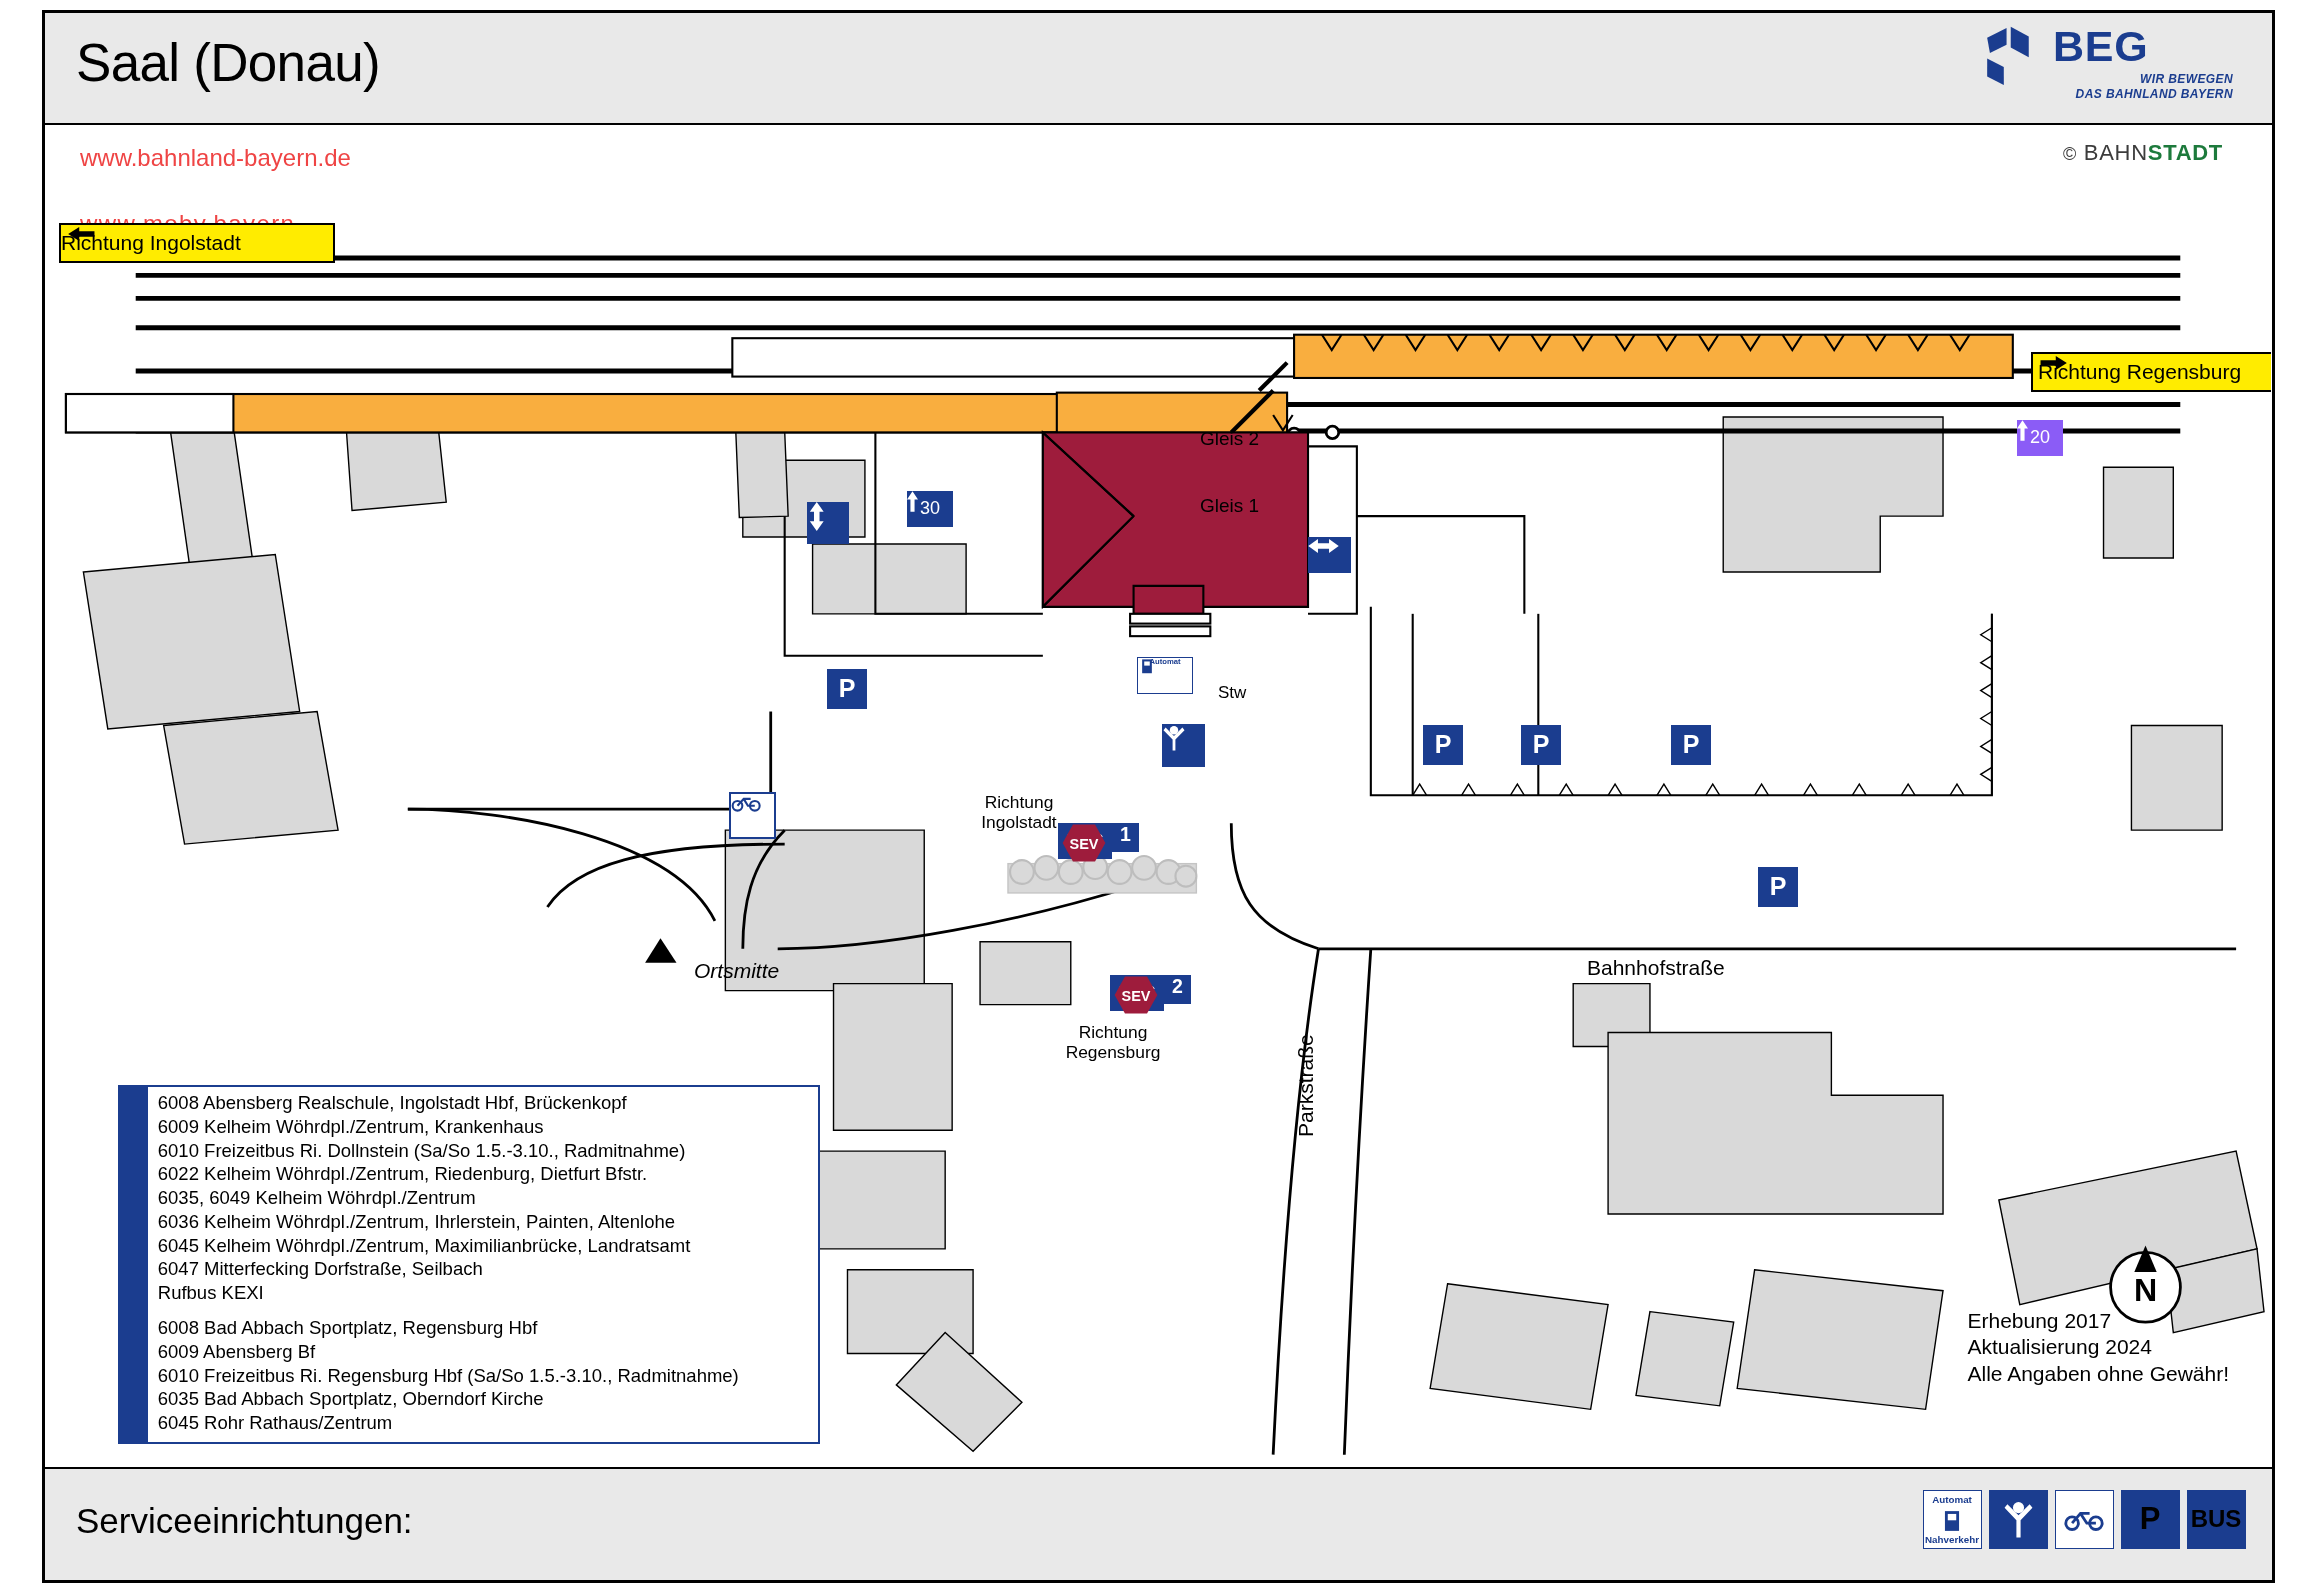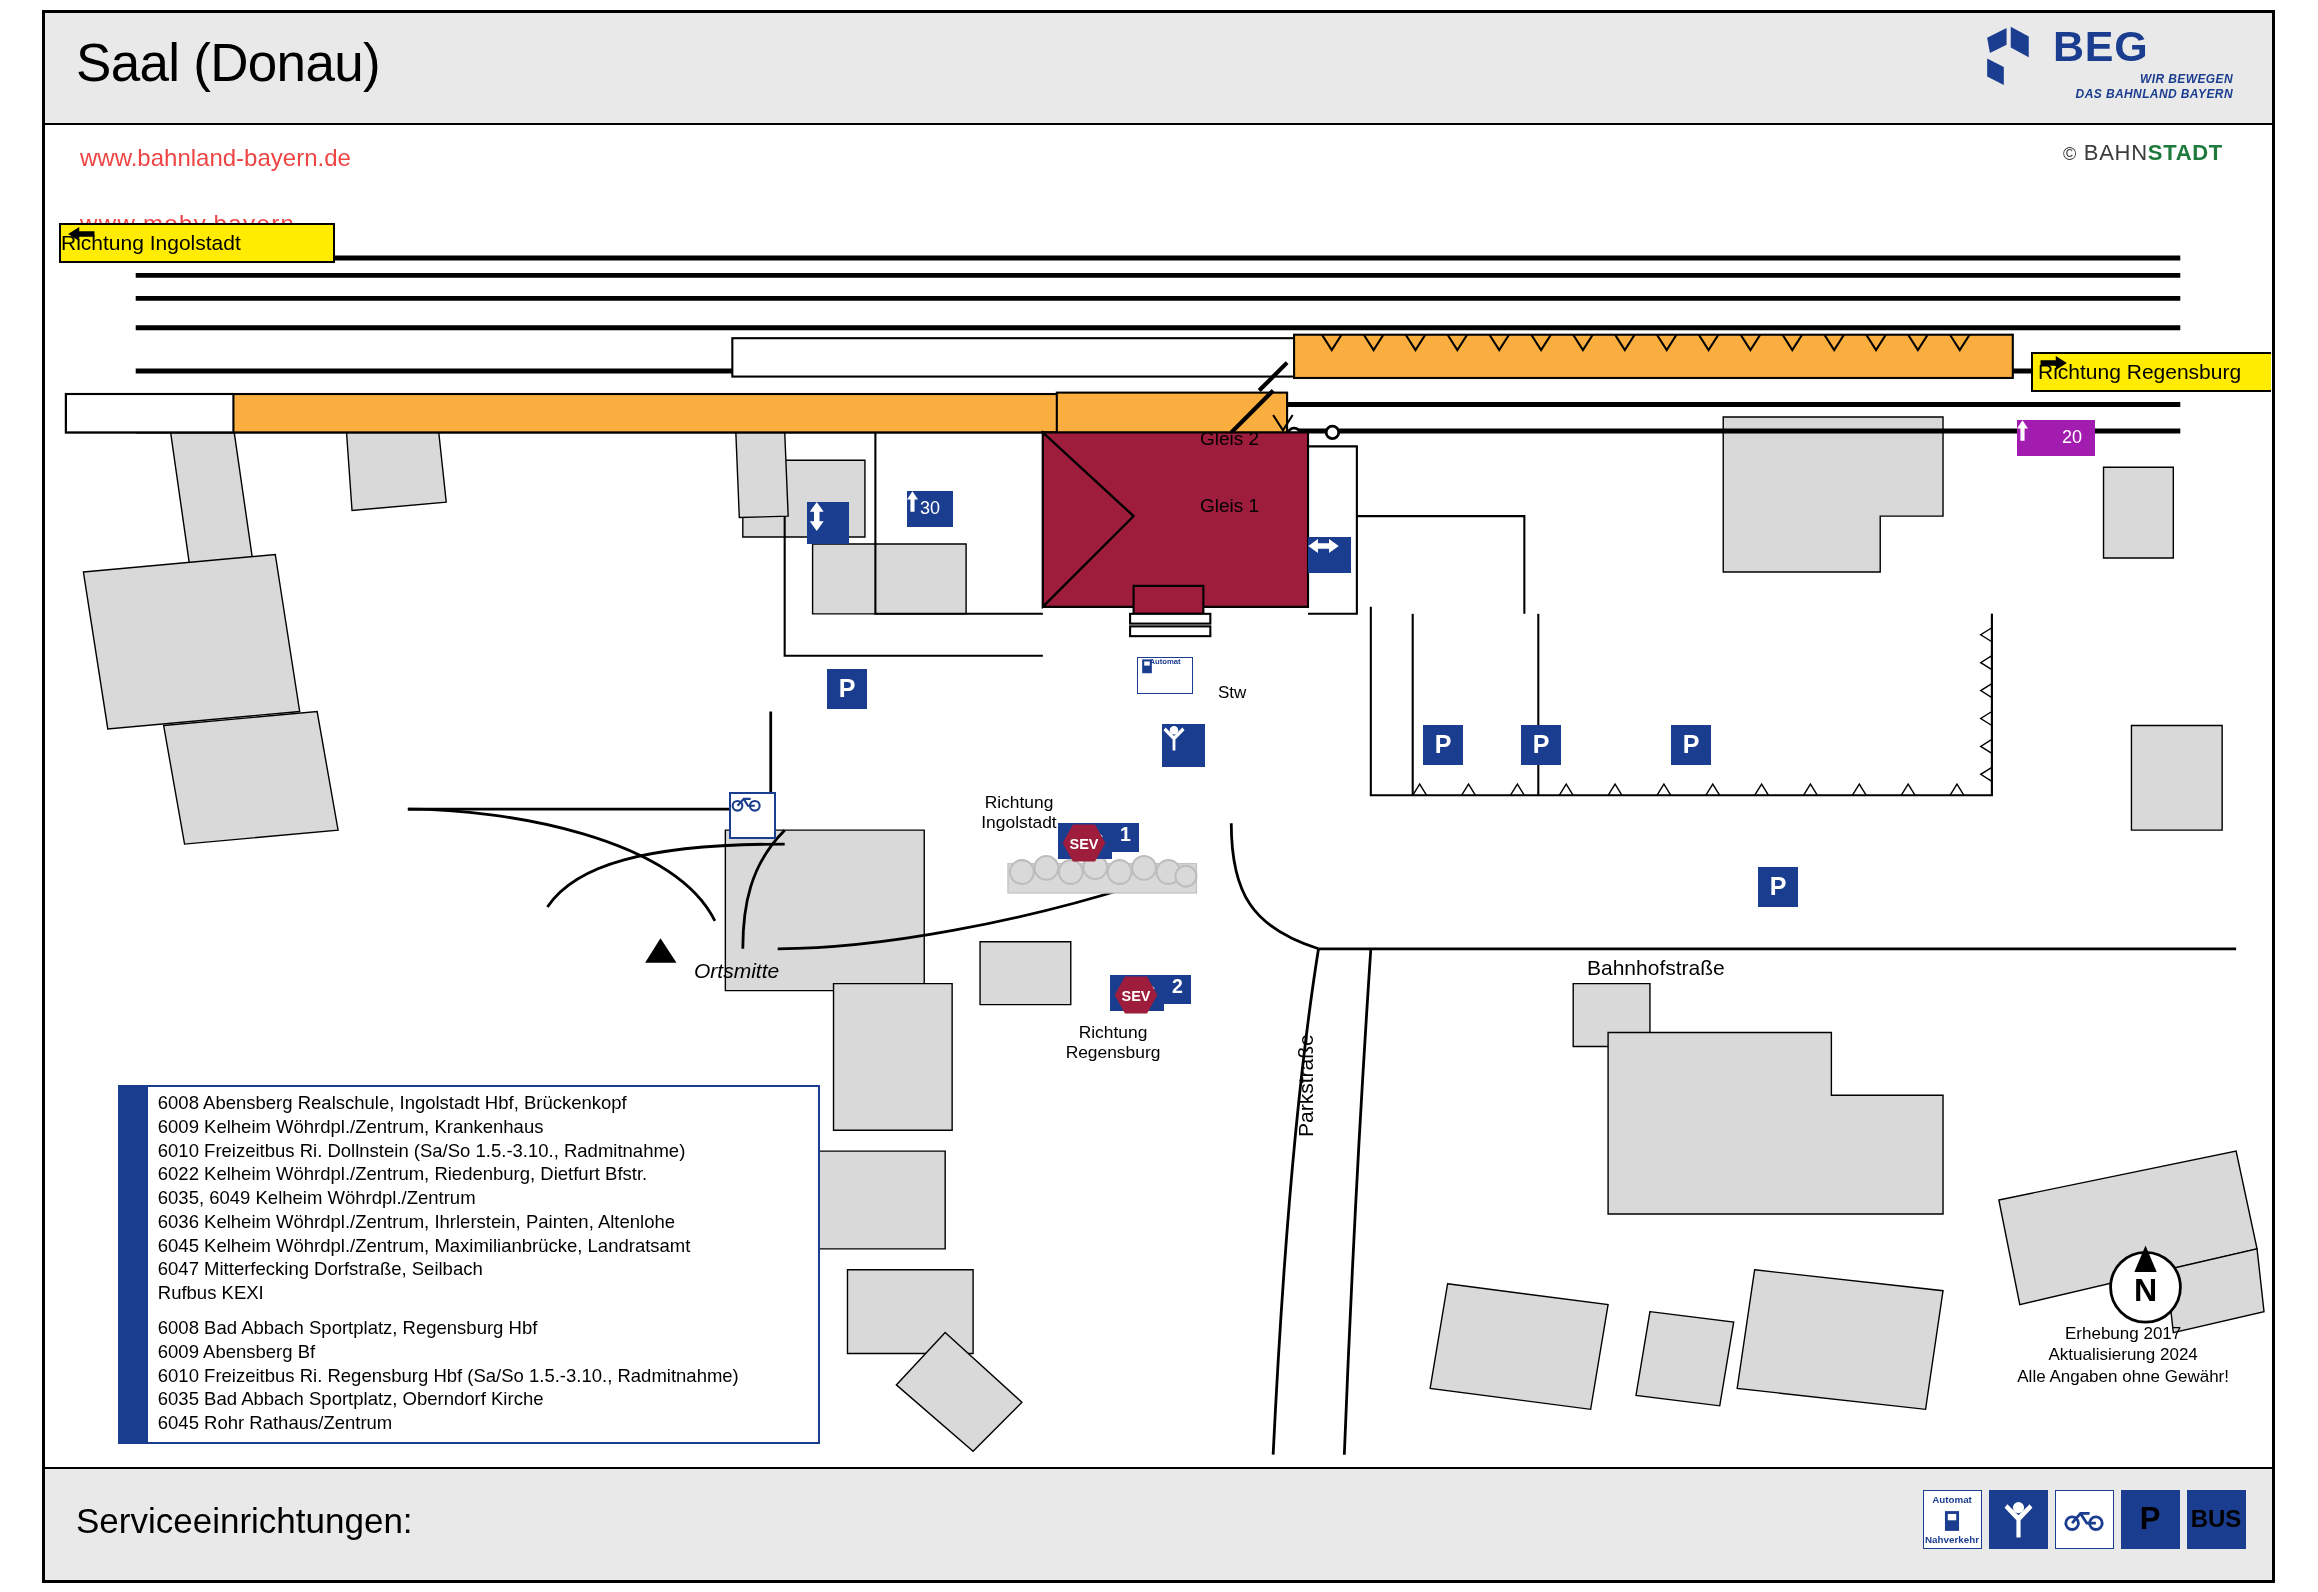--- a/index.html
+++ b/index.html
@@ -37,21 +37,21 @@
 
   
   .busbox{position:absolute;left:73px;top:960px;width:698px;border:2.1px solid #1b3d8f;background:#fff;}
   .busbox .bhead{background:#1b3d8f;color:#fff;font-size:22px;font-weight:bold;padding:6.3px 0 6.3px 40px;}
   .busbox .brow{display:flex;}
   .busbox .bnum{width:28px;flex:0 0 28px;background:#1b3d8f;color:#fff;font-size:19.5px;font-weight:bold;text-align:center;padding-top:4.2px;}
   .busbox .blist{padding:4.2px 0 7px 9.8px;font-size:18.5px;line-height:1.285;color:#000;}
   .busbox .leftstrip{position:absolute;left:0;top:0;width:28px;height:100%;}
 
   .compass{position:absolute;right:85px;bottom:144px;width:81px;height:81px;}
-  .credits{position:absolute;right:42px;bottom:82px;font-size:17px;line-height:1.25;color:#000;text-align:center;}
+  .credits{position:absolute;right:42px;bottom:82px;font-size:21px;line-height:1.25;color:#000;text-align:left;}
 
   
   .lbl{position:absolute;font-size:18px;color:#000;}
 </style>
 </head>
 <body>
 
 <div class="page">
  <div class="frame">
 
@@ -243,21 +243,21 @@
 
    <div class="lbl" style="left:1155px;top:303px;font-size:19px;">Gleis 2</div>
    <div class="lbl" style="left:1155px;top:370px;font-size:19px;">Gleis 1</div>
 
    <div style="position:absolute;left:862px;top:366px;width:46px;height:36px;background:#1b3d8f;color:#fff;display:flex;align-items:center;justify-content:center;">
      <svg width="11" height="21" style="margin-right:1.4px" viewBox="0 0 16 30">
        <polygon points="8,0 16,12 11,12 11,30 5,30 5,12 0,12" fill="#fff"></polygon>
      </svg>
      <span style="font-size:18px">30</span>
    </div>
-   <div style="position:absolute;left:1972px;top:295px;width:46px;height:36px;background:#a21caf;color:#fff;display:flex;align-items:center;justify-content:center;padding-left:32px;">
+   <div style="position:absolute;left:1972px;top:295px;width:46px;height:36px;background:#8b5cf6;color:#fff;display:flex;align-items:center;justify-content:center;">
      <svg width="11" height="21" style="margin-right:1.4px" viewBox="0 0 16 30">
        <polygon points="8,0 16,12 11,12 11,30 5,30 5,12 0,12" fill="#fff"></polygon>
      </svg>
      <span style="font-size:18px">20</span>
    </div>
 
    <div style="position:absolute;left:762px;top:377px;width:42px;height:42px;background:#1b3d8f;display:flex;align-items:center;justify-content:center;">
      <svg width="19.5" height="29" viewBox="0 0 28 42">
        <polygon points="14,0 24,14 18,14 18,28 24,28 14,42 4,28 10,28 10,14 4,14" fill="#fff"></polygon>
      </svg>

